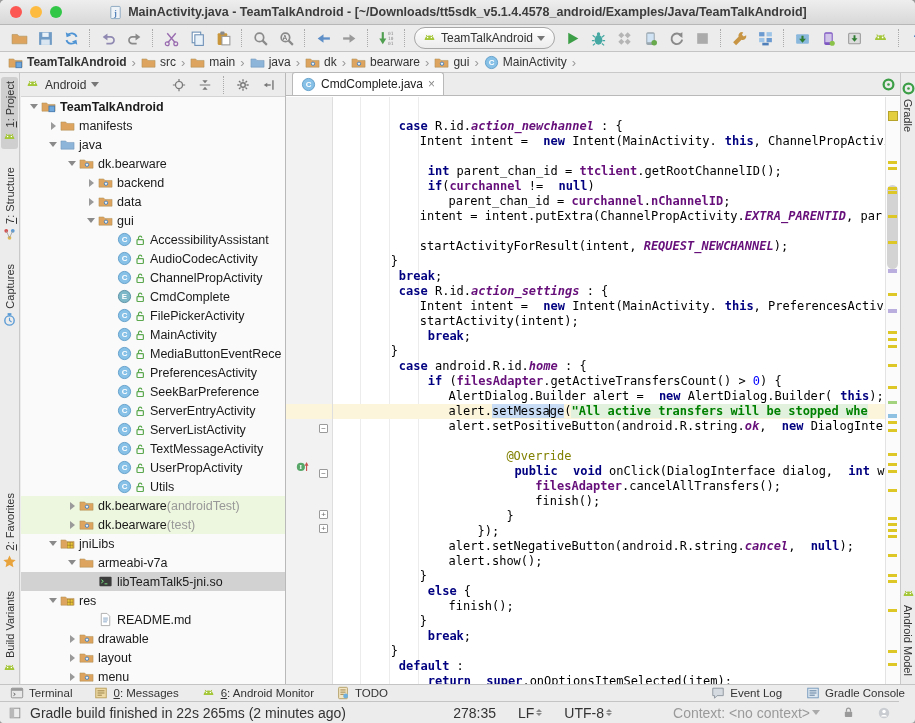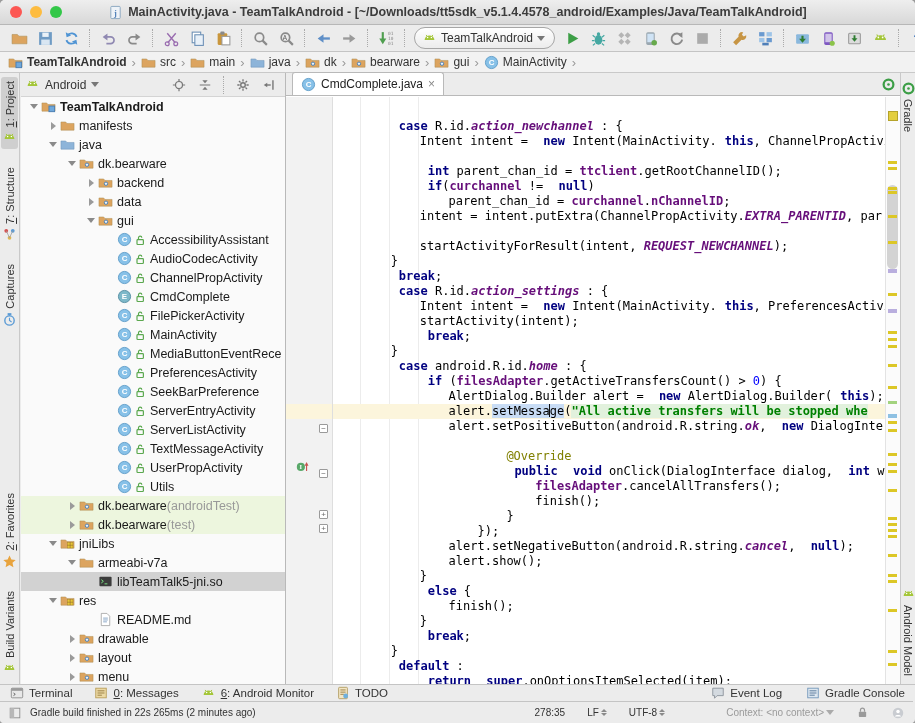--- a/index.html
+++ b/index.html
@@ -90,21 +90,21 @@
   #stripe-col{position:absolute;right:0;top:0;width:14px;bottom:0;background:#fbfbfb;border-left:1px solid #e3e3e3;}
   .stripe-mark{position:absolute;left:2px;width:9px;height:3px;}
   #inspect-square{position:absolute;left:2px;top:14px;width:10px;height:10px;background:#e3ce3f;border:1px solid #b5a32a;box-sizing:border-box;}
   #scroll-thumb{position:absolute;left:1px;top:88px;width:11px;height:84px;background:rgba(90,90,90,.25);border-radius:6px;}
 
   
   #bottom-bar{position:absolute;left:0;right:0;bottom:22px;height:17px;background:#ececec;border-top:1px solid #c4c4c4;display:flex;align-items:center;font-size:11.5px;color:#333;padding:0 10px;box-sizing:border-box;}
   .bb-item{display:flex;align-items:center;gap:5px;margin-right:22px;}
   #bb-right{margin-left:auto;display:flex;align-items:center;}
   #bb-right .bb-item{margin-right:0;margin-left:24px;}
-  #status-bar{position:absolute;left:0;right:2px;bottom:0;height:22px;background:#ececec;border-top:1px solid #c4c4c4;display:flex;align-items:center;font-size:10px;color:#333;padding:0 8px;box-sizing:border-box;}
+  #status-bar{position:absolute;left:0;right:16px;bottom:0;height:22px;background:#ececec;border-top:1px solid #c4c4c4;display:flex;align-items:center;font-size:14px;color:#333;padding:0 8px;box-sizing:border-box;}
   #sb-msg{margin-left:8px;}
   #sb-right{margin-left:auto;display:flex;align-items:center;gap:22px;}
   .sb-seg{display:flex;align-items:center;gap:2px;}
   .updown{display:inline-flex;flex-direction:column;gap:1px;}
   .updown i{display:block;width:0;height:0;border-left:3px solid transparent;border-right:3px solid transparent;}
   .updown .up{border-bottom:3px solid #8a8a8a;}
   .updown .dn{border-top:3px solid #8a8a8a;}
   #sb-context{color:#9a9a9a;padding-left:39px;}
   u{text-decoration:underline;}
 </style>

